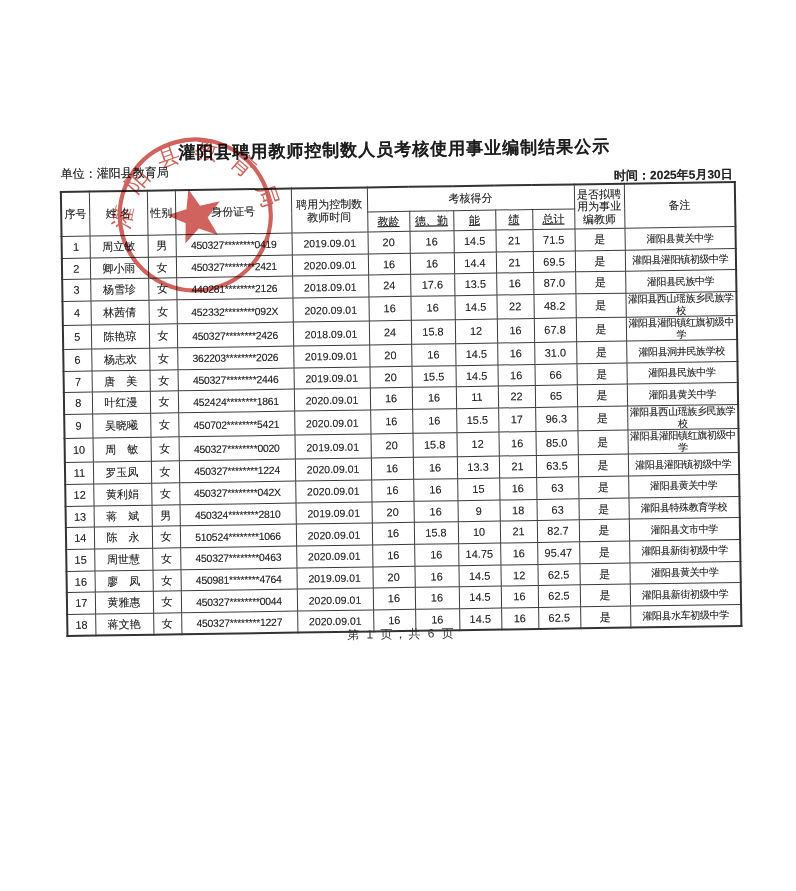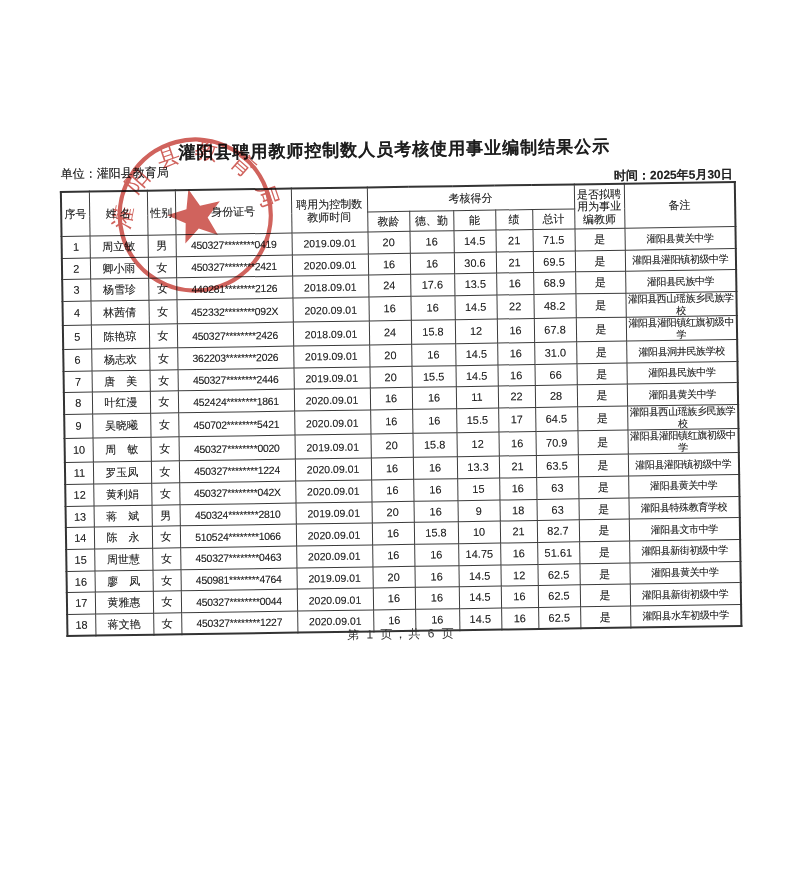--- a/index.html
+++ b/index.html
@@ -30,21 +30,21 @@
     font-size:11px;color:#262626;
   }
   table.roster th, table.roster td{
     border:1px solid #3c3c3c;text-align:center;vertical-align:middle;
     padding:0 1px;overflow:hidden;line-height:1.15;
     text-shadow:0 0 .4px rgba(50,50,50,.45);
   }
   table.roster{border:2px solid #333;}
   table.roster th{font-weight:normal;}
   tr.hdr1 th{height:23px;}
-  tr.hdr2 th{height:19px;}
+  tr.hdr2 th{height:19px;text-decoration:underline;}
   tbody tr{height:21.7px;}
   td.c-id{font-size:10.5px;letter-spacing:-.3px;}
   td.c-date{font-size:10.5px;}
   td.c-remark{font-size:10px;letter-spacing:-.4px;}
   .page-footer{
     position:absolute;top:626px;left:0;width:100%;text-align:center;
     font-size:12px;letter-spacing:2px;color:#333;
   }
   .stamp{
     position:absolute;left:108px;top:126px;width:180px;height:172px;
@@ -112,37 +112,37 @@
       <td class="c-remark">灌阳县黄关中学</td>
     </tr>
         <tr>
       <td>2</td>
       <td>卿小雨</td>
       <td>女</td>
       <td class="c-id">450327********2421</td>
       <td class="c-date">2020.09.01</td>
       <td>16</td>
       <td>16</td>
-      <td>30.6</td>
+      <td>14.4</td>
       <td>21</td>
       <td>69.5</td>
       <td>是</td>
       <td class="c-remark">灌阳县灌阳镇初级中学</td>
     </tr>
         <tr>
       <td>3</td>
       <td>杨雪珍</td>
       <td>女</td>
       <td class="c-id">440281********2126</td>
       <td class="c-date">2018.09.01</td>
       <td>24</td>
       <td>17.6</td>
       <td>13.5</td>
       <td>16</td>
-      <td>68.9</td>
+      <td>87.0</td>
       <td>是</td>
       <td class="c-remark">灌阳县民族中学</td>
     </tr>
         <tr>
       <td>4</td>
       <td>林茜倩</td>
       <td>女</td>
       <td class="c-id">452332********092X</td>
       <td class="c-date">2020.09.01</td>
       <td>16</td>
@@ -198,49 +198,49 @@
         <tr>
       <td>8</td>
       <td>叶红漫</td>
       <td>女</td>
       <td class="c-id">452424********1861</td>
       <td class="c-date">2020.09.01</td>
       <td>16</td>
       <td>16</td>
       <td>11</td>
       <td>22</td>
-      <td>28</td>
+      <td>65</td>
       <td>是</td>
       <td class="c-remark">灌阳县黄关中学</td>
     </tr>
         <tr>
       <td>9</td>
       <td>吴晓曦</td>
       <td>女</td>
       <td class="c-id">450702********5421</td>
       <td class="c-date">2020.09.01</td>
       <td>16</td>
       <td>16</td>
       <td>15.5</td>
       <td>17</td>
-      <td>64.5</td>
+      <td>96.3</td>
       <td>是</td>
       <td class="c-remark">灌阳县西山瑶族乡民族学校</td>
     </tr>
         <tr>
       <td>10</td>
       <td>周　敏</td>
       <td>女</td>
       <td class="c-id">450327********0020</td>
       <td class="c-date">2019.09.01</td>
       <td>20</td>
       <td>15.8</td>
       <td>12</td>
       <td>16</td>
-      <td>70.9</td>
+      <td>85.0</td>
       <td>是</td>
       <td class="c-remark">灌阳县灌阳镇红旗初级中学</td>
     </tr>
         <tr>
       <td>11</td>
       <td>罗玉凤</td>
       <td>女</td>
       <td class="c-id">450327********1224</td>
       <td class="c-date">2020.09.01</td>
       <td>16</td>
@@ -296,21 +296,21 @@
         <tr>
       <td>15</td>
       <td>周世慧</td>
       <td>女</td>
       <td class="c-id">450327********0463</td>
       <td class="c-date">2020.09.01</td>
       <td>16</td>
       <td>16</td>
       <td>14.75</td>
       <td>16</td>
-      <td>51.61</td>
+      <td>95.47</td>
       <td>是</td>
       <td class="c-remark">灌阳县新街初级中学</td>
     </tr>
         <tr>
       <td>16</td>
       <td>廖　凤</td>
       <td>女</td>
       <td class="c-id">450981********4764</td>
       <td class="c-date">2019.09.01</td>
       <td>20</td>

